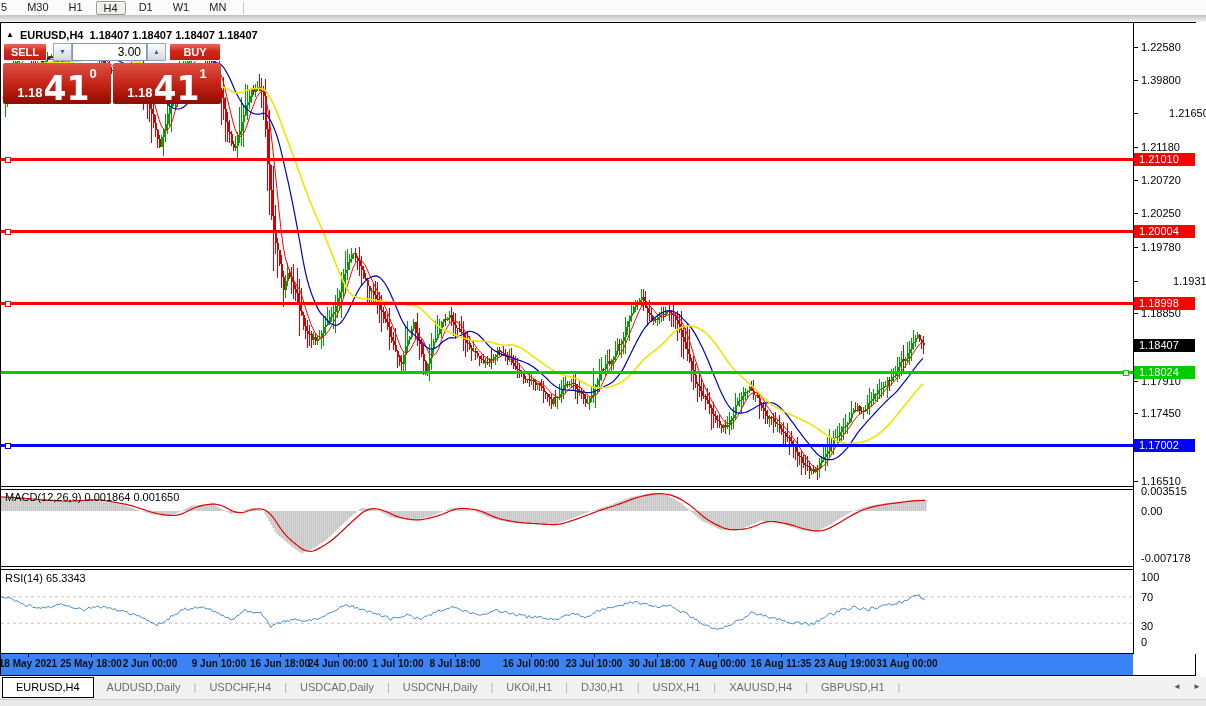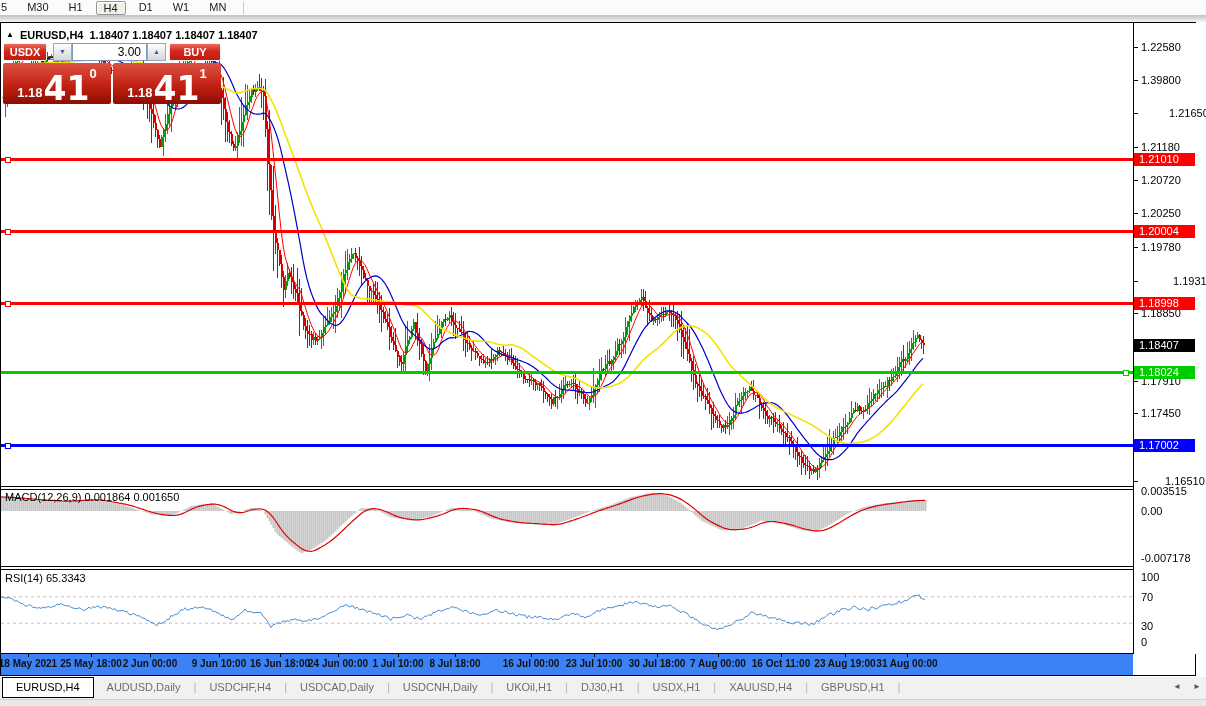--- a/index.html
+++ b/index.html
@@ -1512,21 +1512,21 @@
       <div class="time-label" style="left: 454px;">8 Jul 18:00</div>
       <div class="time-tick" style="left: 530px;"></div>
       <div class="time-label" style="left: 530px;">16 Jul 00:00</div>
       <div class="time-tick" style="left: 593px;"></div>
       <div class="time-label" style="left: 593px;">23 Jul 10:00</div>
       <div class="time-tick" style="left: 656px;"></div>
       <div class="time-label" style="left: 656px;">30 Jul 18:00</div>
       <div class="time-tick" style="left: 717px;"></div>
       <div class="time-label" style="left: 717px;">7 Aug 00:00</div>
       <div class="time-tick" style="left: 780px;"></div>
-      <div class="time-label" style="left: 780px;">16 Oct 11:00</div>
+      <div class="time-label" style="left: 780px;">16 Aug 11:35</div>
       <div class="time-tick" style="left: 844px;"></div>
       <div class="time-label" style="left: 844px;">23 Aug 19:00</div>
       <div class="time-tick" style="left: 906px;"></div>
       <div class="time-label" style="left: 906px;">31 Aug 00:00</div>
     </div>
 
   <div class="axis-col"></div>
   <div id="axis-overlay">
       <div class="tick-dash" style="top: 47px;"></div>
       <div class="tick-label" style="top: 41px;">1.22580</div>
@@ -1544,21 +1544,21 @@
       <div class="tick-label" style="top: 241px;">1.19780</div>
       <div class="tick-dash" style="top: 280.571px;"></div>
       <div class="tick-label" style="top: 274.571px; margin-left: 32px;">1.19310</div>
       <div class="tick-dash" style="top: 313.429px;"></div>
       <div class="tick-label" style="top: 307.429px;">1.18850</div>
       <div class="tick-dash" style="top: 380.571px;"></div>
       <div class="tick-label" style="top: 374.571px;">1.17910</div>
       <div class="tick-dash" style="top: 413.429px;"></div>
       <div class="tick-label" style="top: 407.429px;">1.17450</div>
       <div class="tick-dash" style="top: 480.571px;"></div>
-      <div class="tick-label" style="top: 474.571px; margin-left: 24px;">1.16510</div>
+      <div class="tick-label" style="top: 474.571px;">1.16510</div>
       <div class="price-badge" style="top: 153.143px; background: rgb(255, 0, 0);">1.21010</div>
       <div class="price-badge" style="top: 225px; background: rgb(255, 0, 0);">1.20004</div>
       <div class="price-badge" style="top: 296.857px; background: rgb(255, 0, 0);">1.18998</div>
       <div class="price-badge" style="top: 366.429px; background: rgb(0, 204, 0);">1.18024</div>
       <div class="price-badge" style="top: 439.429px; background: rgb(0, 0, 255);">1.17002</div>
       <div class="price-badge" style="top: 339.071px; background: rgb(0, 0, 0);">1.18407</div>
       <div class="tick-label" style="top: 485px;">0.003515</div>
       <div class="tick-label" style="top: 505px;">0.00</div>
       <div class="tick-label" style="top: 552px;">-0.007178</div>
       <div class="tick-label" style="top: 571px;">100</div>
@@ -1567,21 +1567,21 @@
       <div class="tick-label" style="top: 636px;">0</div>
     </div>
 
   <div class="quote-header">
     <span class="collapse">▲</span>
     <span>EURUSD,H4</span>
     <span>1.18407 1.18407 1.18407 1.18407</span>
   </div>
 
   <div class="trade-widget">
-    <div class="red-btn" style="left:0;top:0;width:44px;height:18px;">USDX</div>
+    <div class="red-btn" style="left:0;top:0;width:44px;height:18px;">SELL</div>
     <div class="spin" style="left:50px;top:0;width:19px;height:18px;">▼</div>
     <input class="vol-input" style="left: 69px; top: 0px; width: 75px; height: 18px; padding-left: 20px;" value="3.00">
     <div class="spin" style="left:144px;top:0;width:19px;height:18px;">▲</div>
     <div class="red-btn" style="left:166px;top:0;width:52px;height:18px;">BUY</div>
     <div class="price-tile" style="left:0;">
       <span class="pt-small">1.18</span>
       <span class="pt-big">41</span>
       <span class="pt-sup">0</span>
     </div>
     <div class="price-tile" style="left:110px;">

